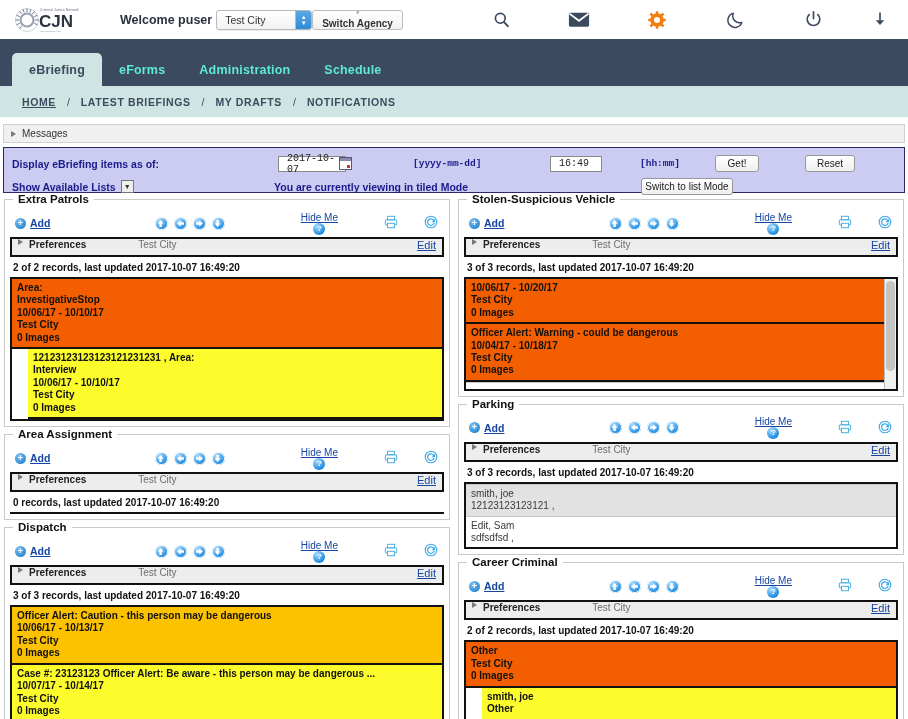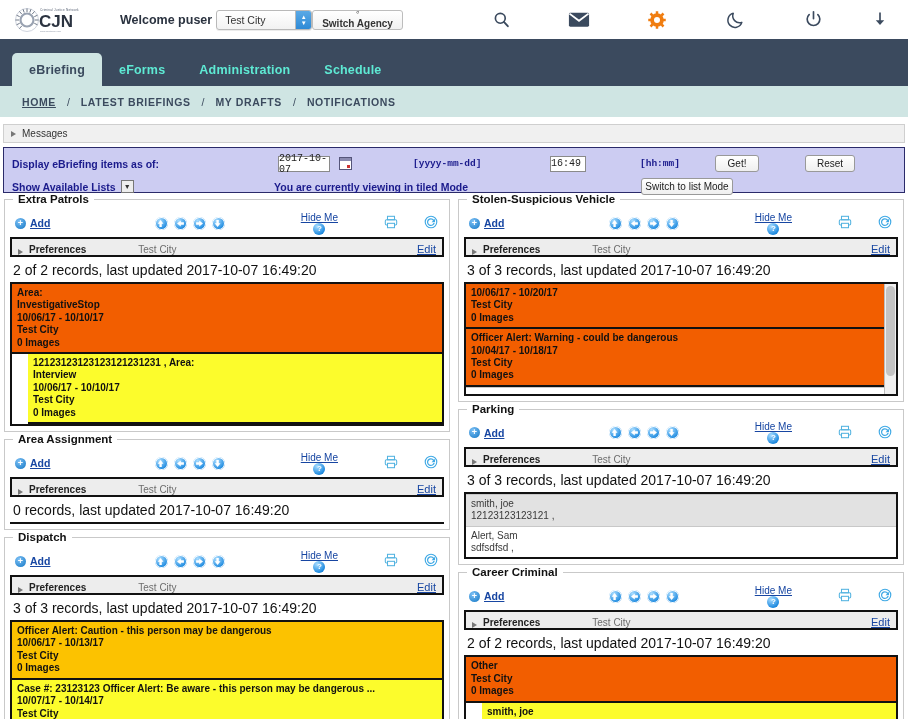--- a/index.html
+++ b/index.html
@@ -60,21 +60,21 @@
   }
   
   .filterbar{
     margin:4px 3px 0 3px;border:1px solid #2a2a6a;background:#ccccf2;
     padding:5px 0 4px 0;position:relative;height:35px;
   }
   .fb-row{display:flex;align-items:center;height:21px;}
   .fb-lbl{font-size:10.5px;font-weight:bold;color:#1a1a8c;padding-left:8px;}
   .txtbox{
     border:1px solid #8a8a8a;background:#fff;height:14px;font-size:10px;color:#222;
-    display:flex;align-items:center;padding:0 0;font-family:"Liberation Mono","DejaVu Sans Mono",monospace;
+    display:flex;align-items:center;padding:0 8px;font-family:"Liberation Mono","DejaVu Sans Mono",monospace;
   }
   .hint{font-size:9.5px;font-weight:bold;color:#1a1a8c;font-family:"Liberation Mono","DejaVu Sans Mono",monospace;}
   .btn{
     border:1px solid #999;background:linear-gradient(#ffffff,#efefef);border-radius:3px;
     font-size:10px;color:#222;padding:2px 0;text-align:center;cursor:pointer;
   }
   .cal-ico{width:11px;height:11px;border:1px solid #55557a;background:#fff;position:relative;margin-left:5px;cursor:pointer;}
   .cal-ico:before{content:"";position:absolute;left:0;top:0;right:0;height:3px;background:#8a8ab0;}
   .cal-ico:after{content:"";position:absolute;right:1px;bottom:1px;width:3px;height:3px;background:#c33;}
   .avail-ico{
@@ -111,28 +111,28 @@
   .hide-me a{color:#1746a2;font-size:10px;text-decoration:underline;cursor:pointer;}
   .qmark{
     width:12px;height:12px;border-radius:50%;
     background:radial-gradient(circle at 35% 28%,#a8dcff,#1f8be0 70%,#0b63ad);
     color:#fff;font-size:8px;font-weight:bold;line-height:12px;text-align:center;cursor:pointer;
   }
   .printer{margin-left:46px;cursor:pointer;color:#53b3e0;}
   .refresh{margin-left:26px;margin-right:6px;cursor:pointer;color:#3fa9e5;}
 
   .prefbar{
-    border:2px solid #111;background:#ededed;height:16px;display:flex;align-items:flex-end;
+    border:2px solid #111;background:#ededed;height:16px;display:flex;align-items:flex-start;
     padding:0 6px;font-size:10px;
   }
   .prefbar .pf{font-weight:bold;color:#222;}
   .prefbar .city{margin-left:52px;color:#6d6d6d;}
   .prefbar .edit{margin-left:auto;color:#1746a2;text-decoration:underline;cursor:pointer;font-size:11px;}
 
-  .recinfo{font-size:14px;font-weight:normal;color:#111;padding:5px 0 4px 3px;}
+  .recinfo{font-size:10px;font-weight:bold;color:#111;padding:5px 0 4px 3px;}
 
   .reclist{border:2px solid #111;position:relative;}
   .rec{padding:3px 5px;font-size:10px;line-height:12.4px;}
   .rec.orange{background:#f25e00;color:#111;font-weight:bold;border-bottom:2px solid #111;}
   .rec.yellow{background:#fcfc2c;color:#111;font-weight:bold;}
   .rec.amber{background:#fcc200;color:#111;font-weight:bold;border-bottom:2px solid #111;}
   .rec.plain{background:#fff;color:#3a3a3a;}
   .rec.grey{background:#e2e2e2;color:#3a3a3a;}
   .rec.sep{border-top:1px solid #c8c8c8;}
   .rec.b-bot{border-bottom:2px solid #111;margin-left:16px;}
@@ -585,21 +585,21 @@
           <span class="city">Test City</span>
           <span class="edit">Edit</span>
         </div>
         <div class="recinfo">3 of 3 records, last updated 2017-10-07 16:49:20</div>
         <div class="reclist">
           <div class="rec grey sep">
             <div>smith, joe</div>
             <div>12123123123121 ,</div>
           </div>
           <div class="rec plain sep">
-            <div>Alert, Sam</div>
+            <div>Edit, Sam</div>
             <div>sdfsdfsd ,</div>
           </div>
         </div>
       </div>
       <div class="panel">
         <div class="panel-title">Career Criminal</div>
         <div class="ptools">
           <span class="add">
             <span class="plus">+</span>
             <a>Add</a>

